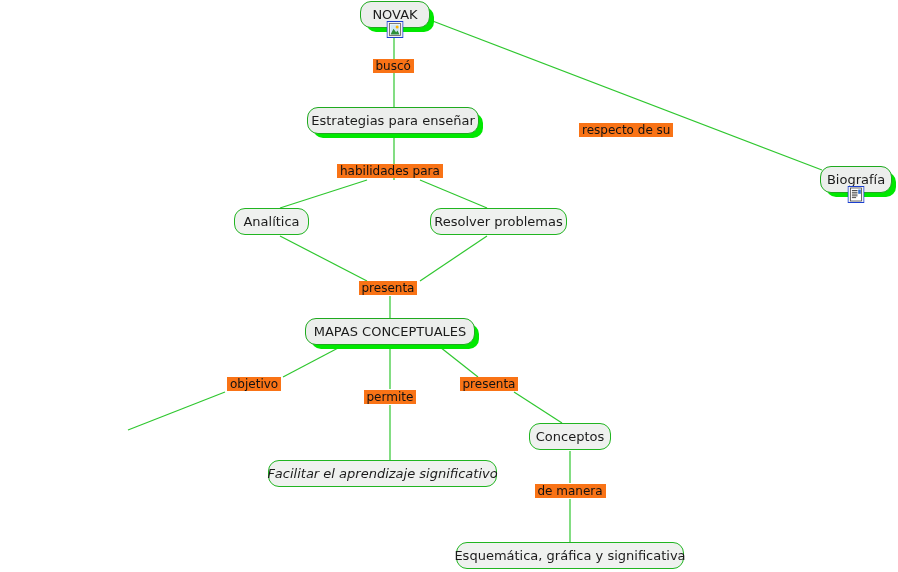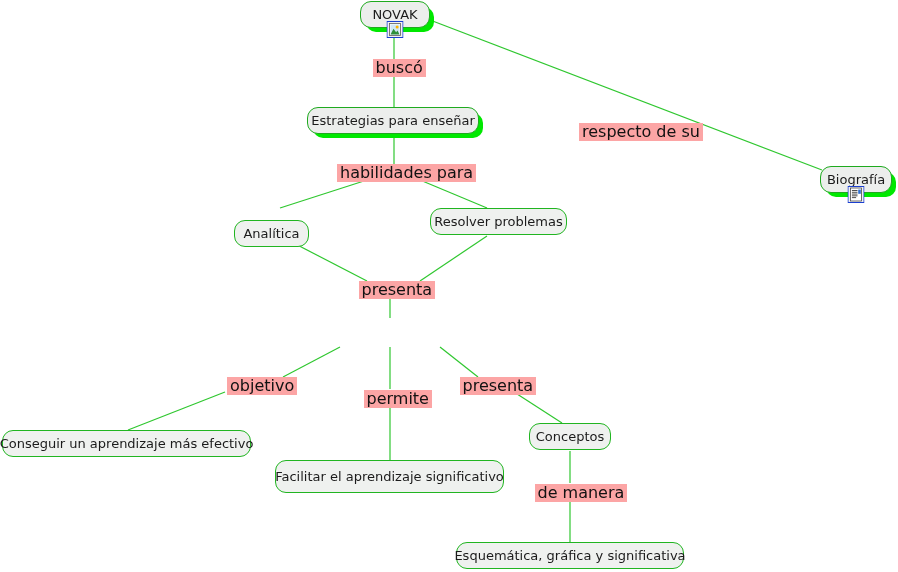--- a/index.html
+++ b/index.html
@@ -45,25 +45,25 @@
   .node.shadowed {
     background: #eceeec;
     border: 1px solid #1faa1f;
     box-shadow: 5px 5px 0 -1px #00e800;
   }
   .node-label {
     display: block;
   }
   .edge-label {
     position: absolute;
-    font-size: 16px;
+    font-size: 12px;
     color: #121212;
     line-height: 1;
     white-space: nowrap;
-    background: #fca5a5;
+    background: #f97316;
     padding: 1px 3px;
     z-index: 4;
   }
   .node-icon {
     position: absolute;
     left: 50%;
     transform: translateX(-50%);
     bottom: -11px;
     width: 17px;
     height: 17px;
@@ -127,30 +127,30 @@
             <rect x="4.4" y="9.4" width="5.6" height="0.9"></rect>
             <rect x="4.4" y="11.2" width="4.2" height="0.9"></rect>
           </g>
           <rect x="10.7" y="3.6" width="2.6" height="4.2" fill="#2f6fd0"></rect>
         </svg>
       </span>
     </div>
     <div class="node shadowed" style="left: 307px; top: 107px; width: 172px; height: 27px;">
       <span class="node-label">Estrategias para enseñar</span>
     </div>
-    <div class="node" style="left: 234px; top: 220px; width: 75px; height: 27px; align-items: center;">
+    <div class="node" style="left: 234px; top: 208px; width: 75px; height: 27px; align-items: center;">
       <span class="node-label">Analítica</span>
     </div>
     <div class="node" style="left: 430px; top: 208px; width: 137px; height: 27px;">
       <span class="node-label">Resolver problemas</span>
     </div>
-    <div class="node" style="left: 2px; top: 430px; width: 249px; height: 27px;">
-      <span class="node-label">Conseguir un aprendizaje más efectivo</span>
+    <div class="node shadowed" style="left: 305px; top: 318px; width: 170px; height: 27px;">
+      <span class="node-label">MAPAS CONCEPTUALES</span>
     </div>
-    <div class="node" style="left: 275px; top: 460px; width: 229px; height: 33px;">
+    <div class="node" style="left: 268px; top: 460px; width: 229px; height: 27px; font-style: italic;">
       <span class="node-label">Facilitar el aprendizaje significativo</span>
     </div>
     <div class="node" style="left: 456px; top: 542px; width: 228px; height: 27px;">
       <span class="node-label">Esquemática, gráfica y significativa</span>
     </div>
     <div class="node" style="left: 529px; top: 423px; width: 82px; height: 27px;">
       <span class="node-label">Conceptos</span>
     </div>
   </div>
 

